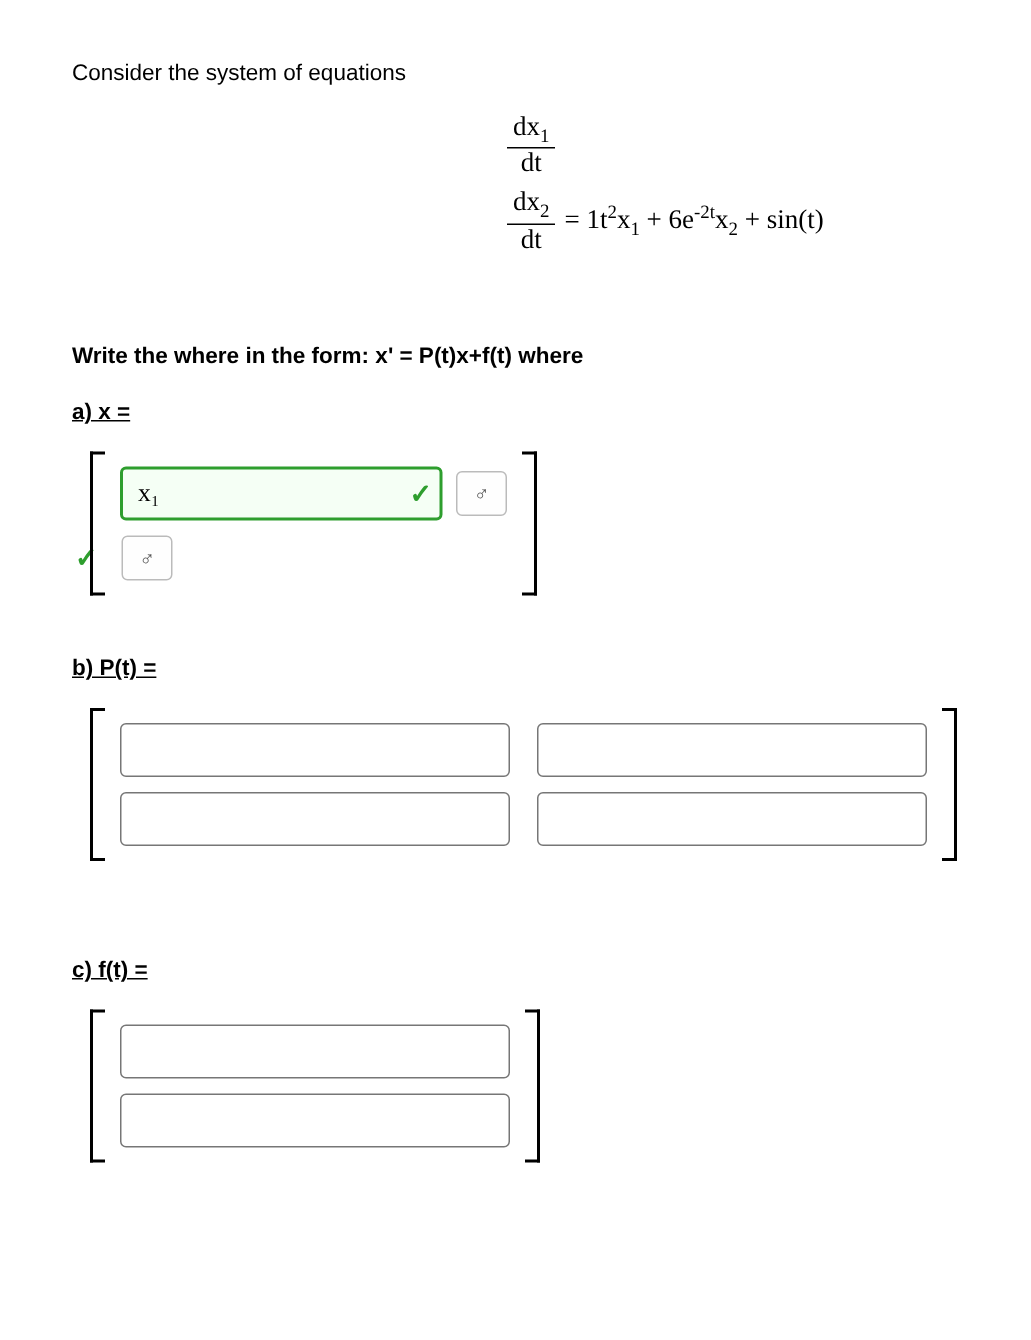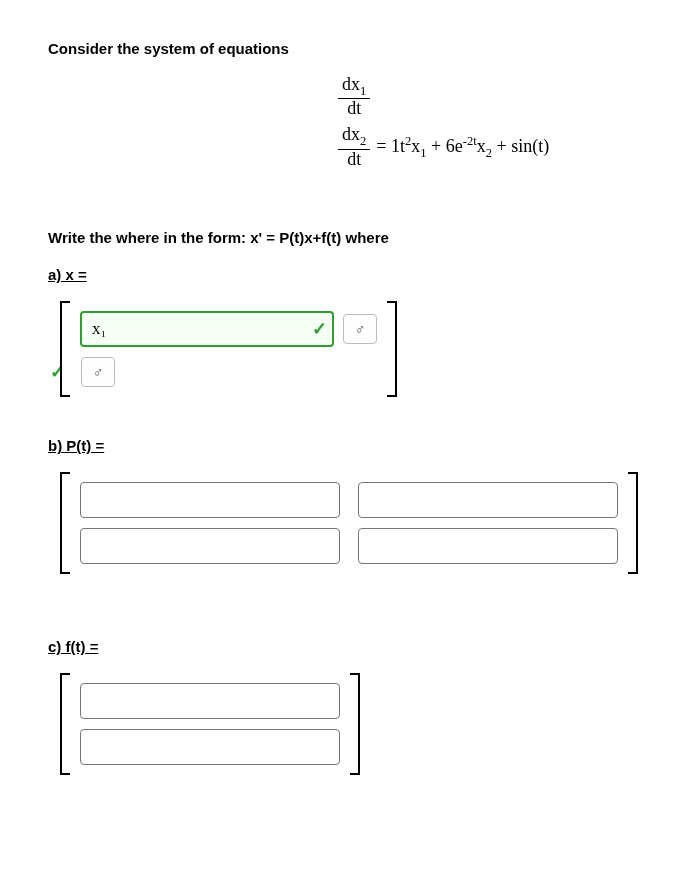--- a/index.html
+++ b/index.html
@@ -5,21 +5,21 @@
   * { box-sizing: border-box; }
   body {
     margin: 0;
     padding: 40px 48px;
     font-family: Verdana, Geneva, sans-serif;
     font-size: 15px;
     color: #000;
     background: #fff;
     width: 687px;
   }
-  .prompt { font-weight: bold; margin-bottom: 18px; }
+  .prompt { font-weight: normal; margin-bottom: 18px; }
   .equations {
     margin-left: 290px;
     font-family: "Times New Roman", serif;
     font-size: 18px;
     line-height: 1.1;
   }
   .eqrow { display: flex; align-items: center; margin-bottom: 6px; }
   .frac {
     display: inline-flex;
     flex-direction: column;
@@ -78,21 +78,21 @@
   }
   .ans-input {
     height: 36px;
     border: 1px solid #767676;
     border-radius: 4px;
     padding: 4px 10px;
     font-family: "Times New Roman", serif;
     font-size: 17px;
     background: #fff;
   }
-  .ans-input.w-med { width: 254px; }
+  .ans-input.w-med { width: 215px; }
   .ans-input.w-full { width: 260px; }
   .ans-input.correct {
     border: 2px solid #2e9e2e;
     background: #f5fff5;
   }
   .check-icon {
     color: #2e9e2e;
     font-size: 18px;
     font-weight: bold;
     margin-left: -30px;

